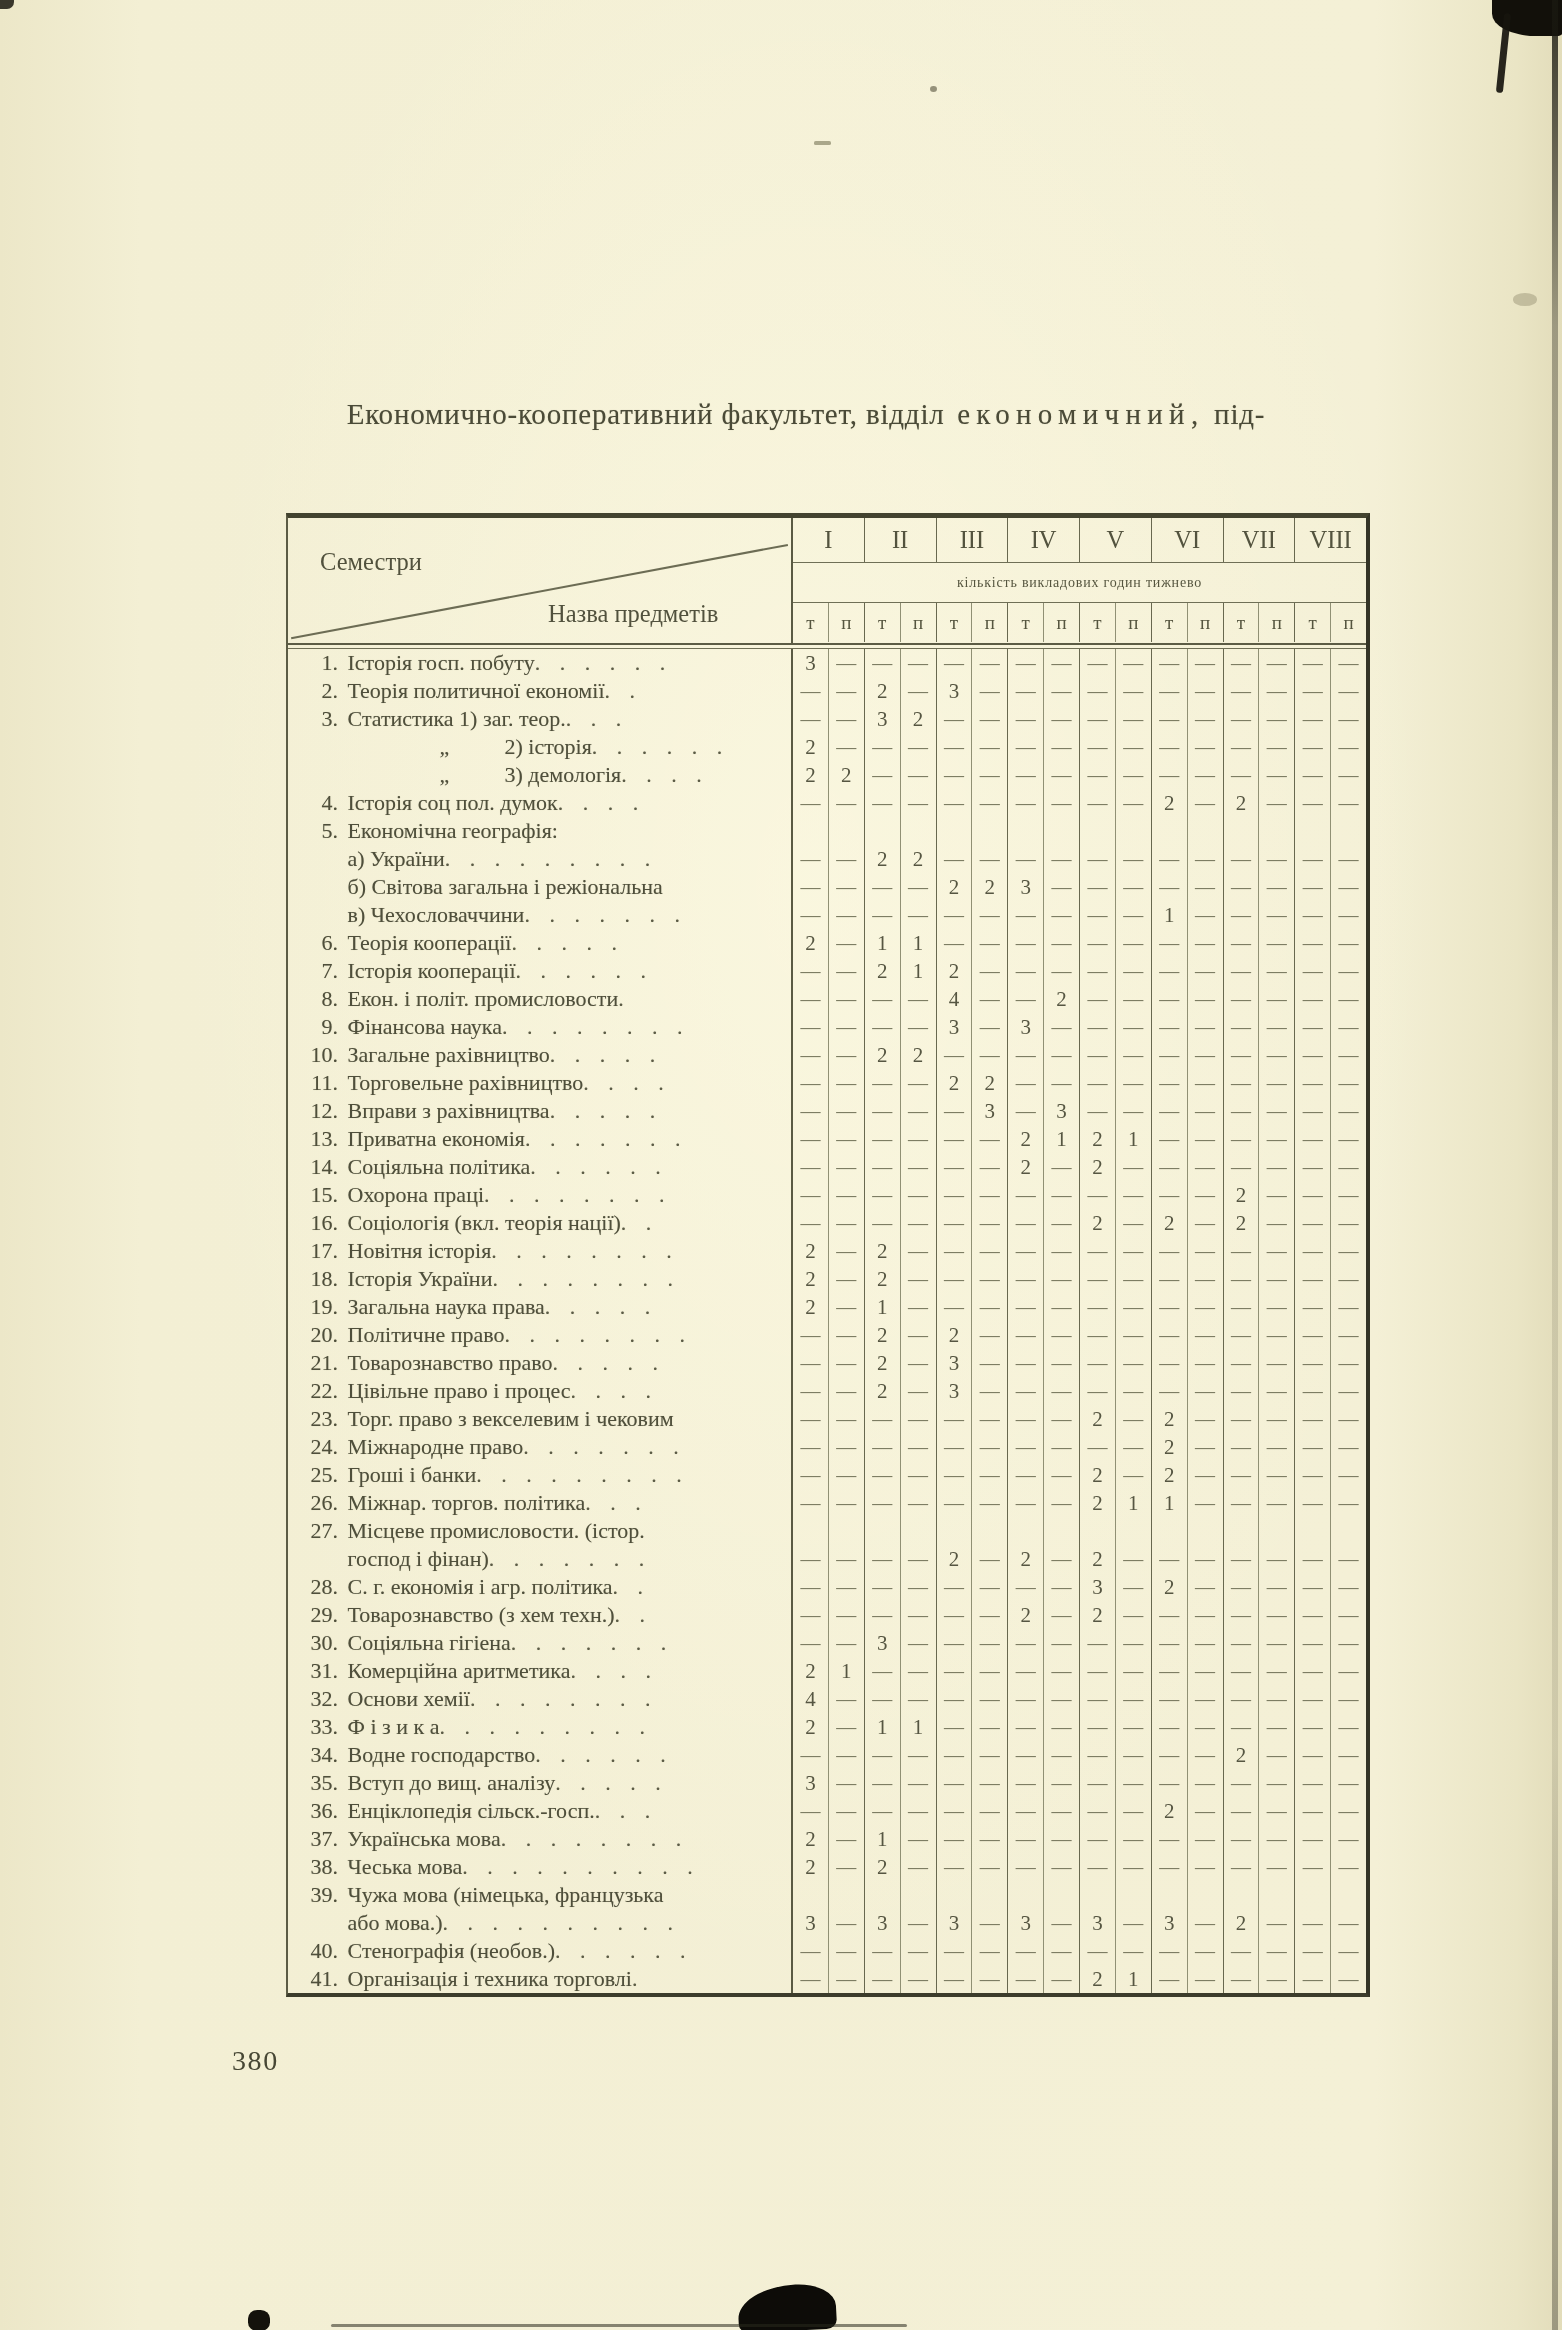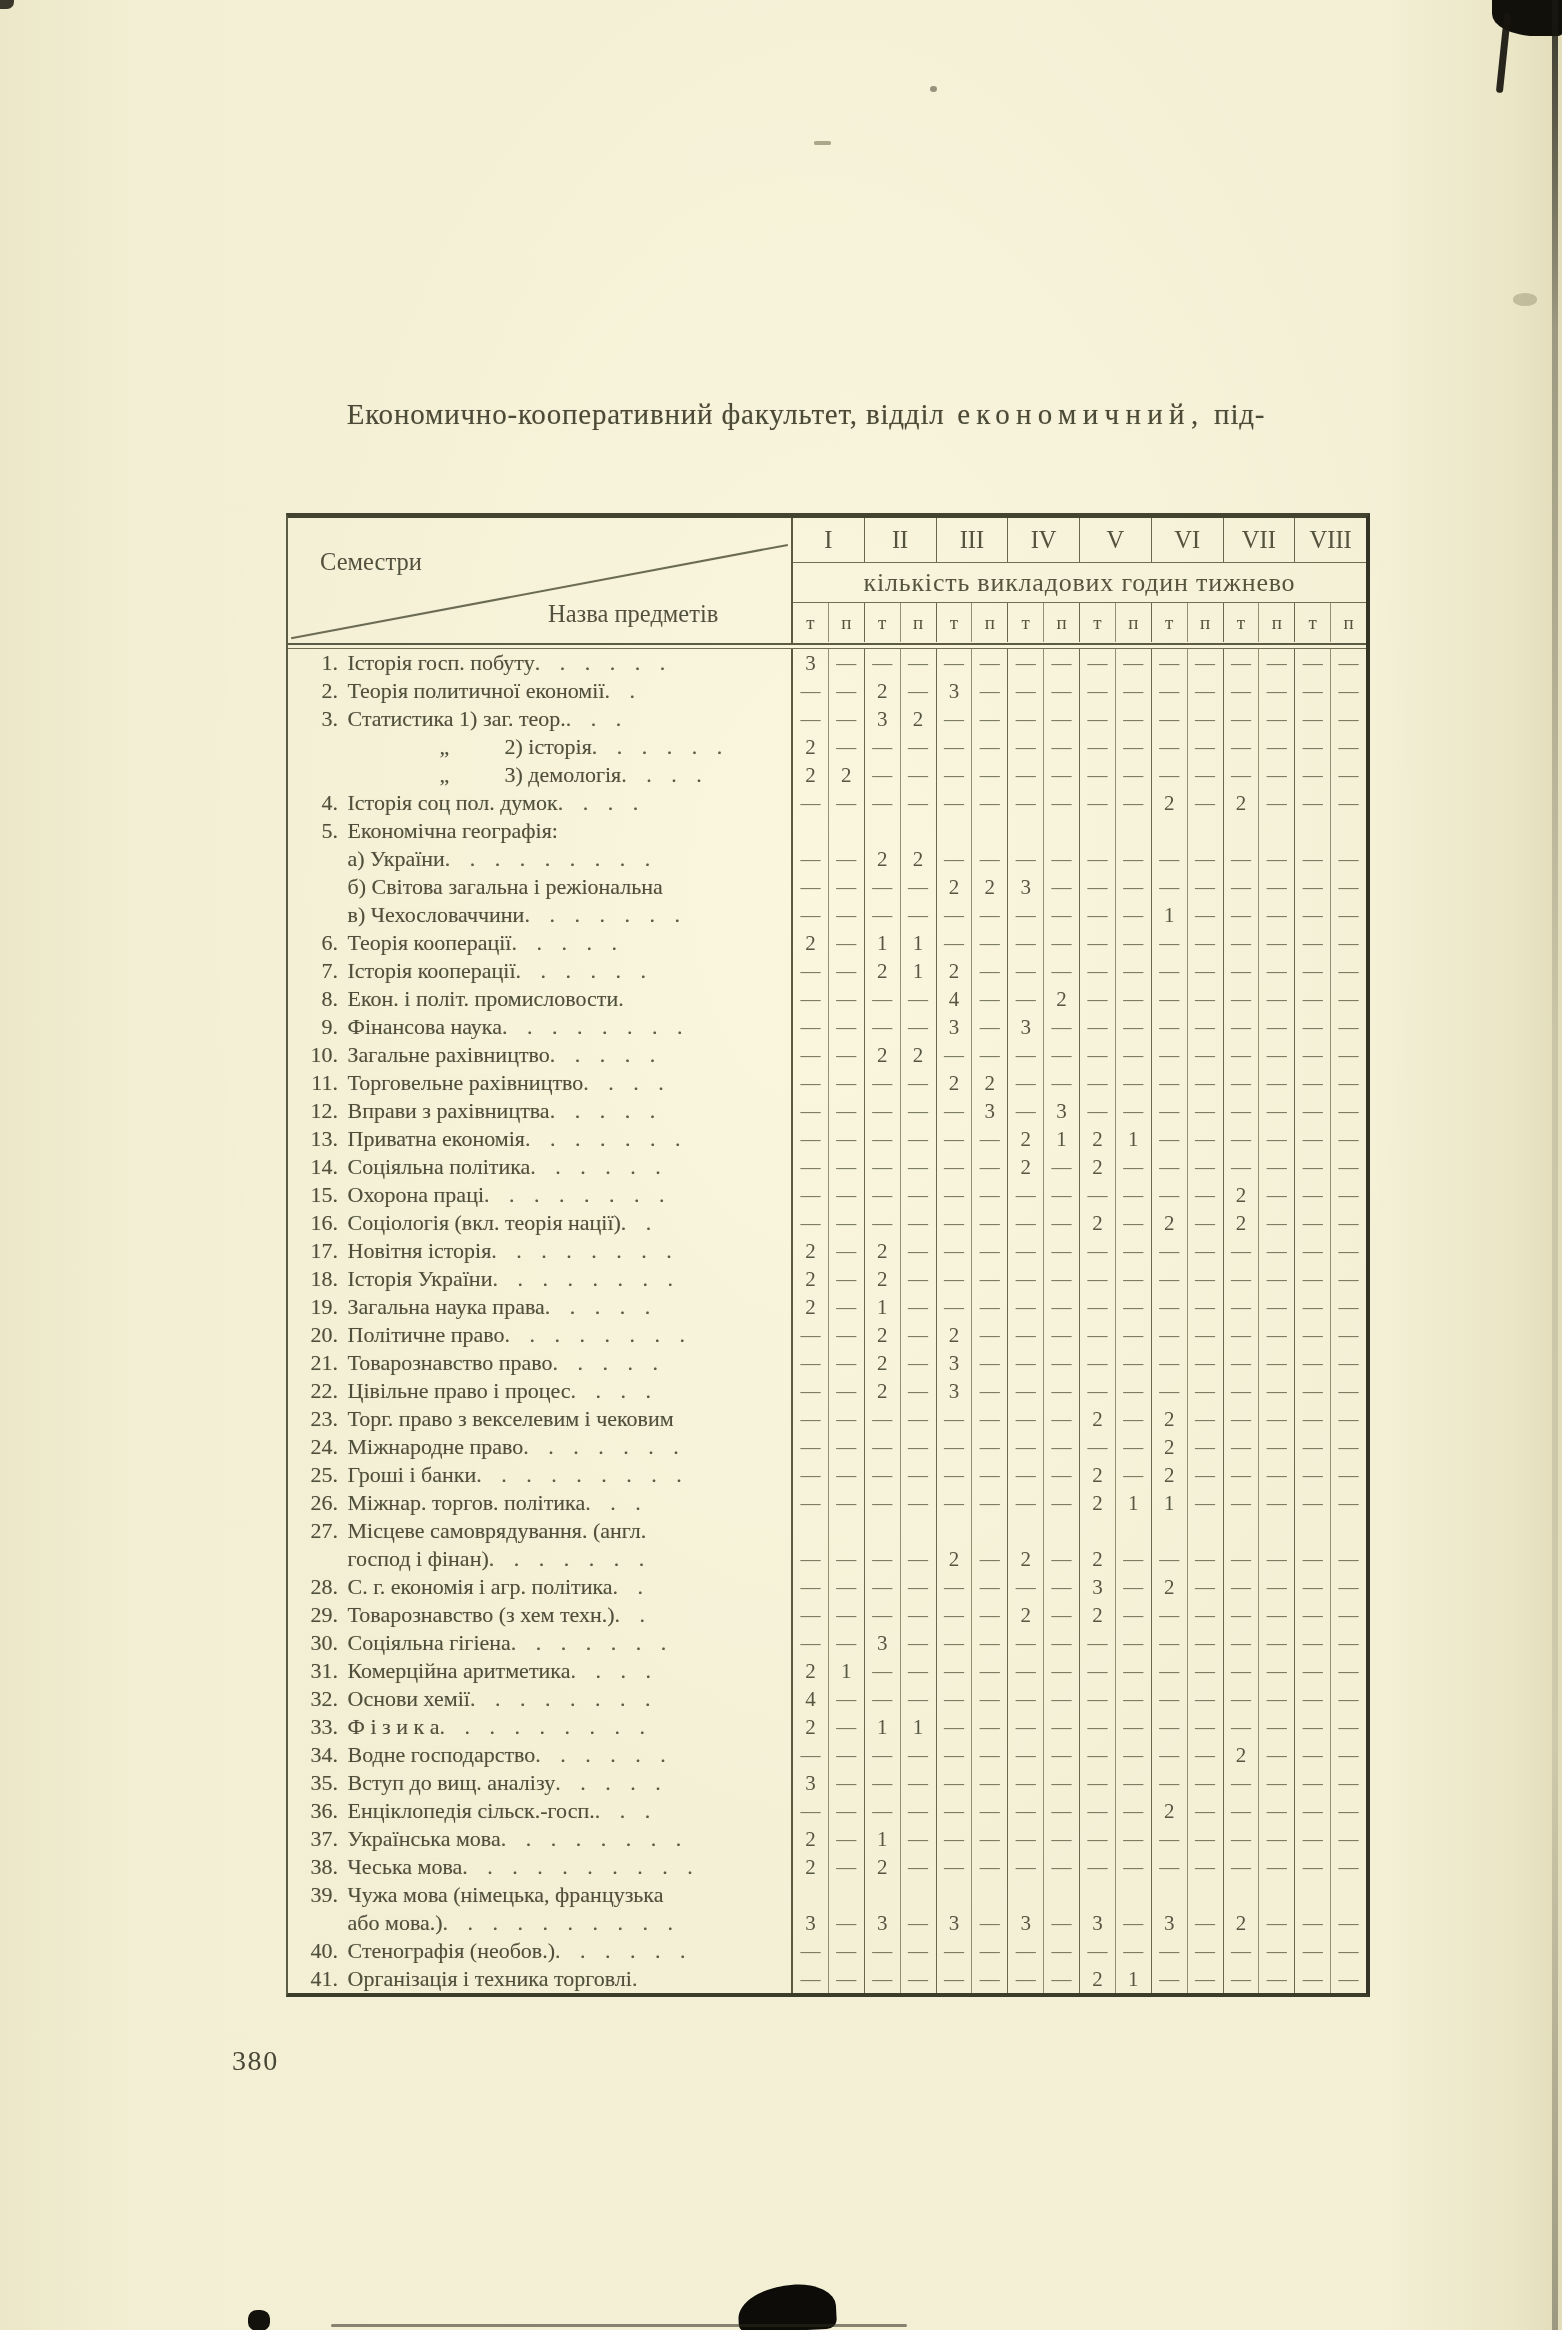--- a/index.html
+++ b/index.html
@@ -32,21 +32,21 @@
   .corner{position:relative;flex:0 0 505px;border-right:2.4px solid #5a5a43;box-sizing:border-box;padding-left:32px;}
   .corner svg{position:absolute;left:0;top:0;width:100%;height:100%;}
   .c-top{position:absolute;left:32px;top:30px;font-size:24.5px;color:#51513d;}
   .c-bot{position:absolute;left:260px;top:82px;font-size:24.5px;color:#51513d;}
   .hright{flex:1;display:flex;flex-direction:column;}
   .sem-row{display:flex;height:44px;}
   .sem-cell{flex:1;border-left:1.6px solid #68684f;display:flex;align-items:center;justify-content:center;
             font-size:24.5px;color:#53533e;}
   .sem-cell:first-child{border-left:none;}
   .mid-row{height:41px;box-sizing:border-box;border-top:1.6px solid #6f6f56;border-bottom:1.6px solid #6f6f56;
-           display:flex;align-items:center;justify-content:center;font-size:26px;color:#55553f;
+           display:flex;align-items:center;justify-content:center;font-size:14px;color:#55553f;
            letter-spacing:0.8px;}
   .tp-row{display:flex;height:39px;}
   .tp-cell{flex:1;display:flex;align-items:center;justify-content:center;font-size:19px;color:#55553f;
            border-left:0.8px solid #909074;}
   .tp-cell:nth-child(odd){border-left:1.6px solid #68684f;}
   .tp-cell:first-child{border-left:none;}
   .drule{height:3.2px;border-top:2.4px solid #5c5c45;border-bottom:1.6px solid #6f6f56;}
   .tbody{display:flex;flex-direction:column;}
   .drow{display:flex;height:28px;}
   .row-label{flex:0 0 505px;box-sizing:border-box;border-right:2.4px solid #5a5a43;
@@ -936,21 +936,21 @@
             <div class="cell dash">—</div>
             <div class="cell dash">—</div>
             <div class="cell dash">—</div>
             <div class="cell dash">—</div>
           </div>
   </div>
         <div class="drow">
     <div class="row-label">
       <span class="rnum">27.</span>
             <span class="rpre"></span>
-            <span class="rtext">Місцеве самоврядування. (англ.</span>
+            <span class="rtext">Місцеве промисловости. (істор.</span>
             <span class="dots"></span>
     </div>
     <div class="cells">
             <div class="cell"></div>
             <div class="cell"></div>
             <div class="cell"></div>
             <div class="cell"></div>
             <div class="cell"></div>
             <div class="cell"></div>
             <div class="cell"></div>

